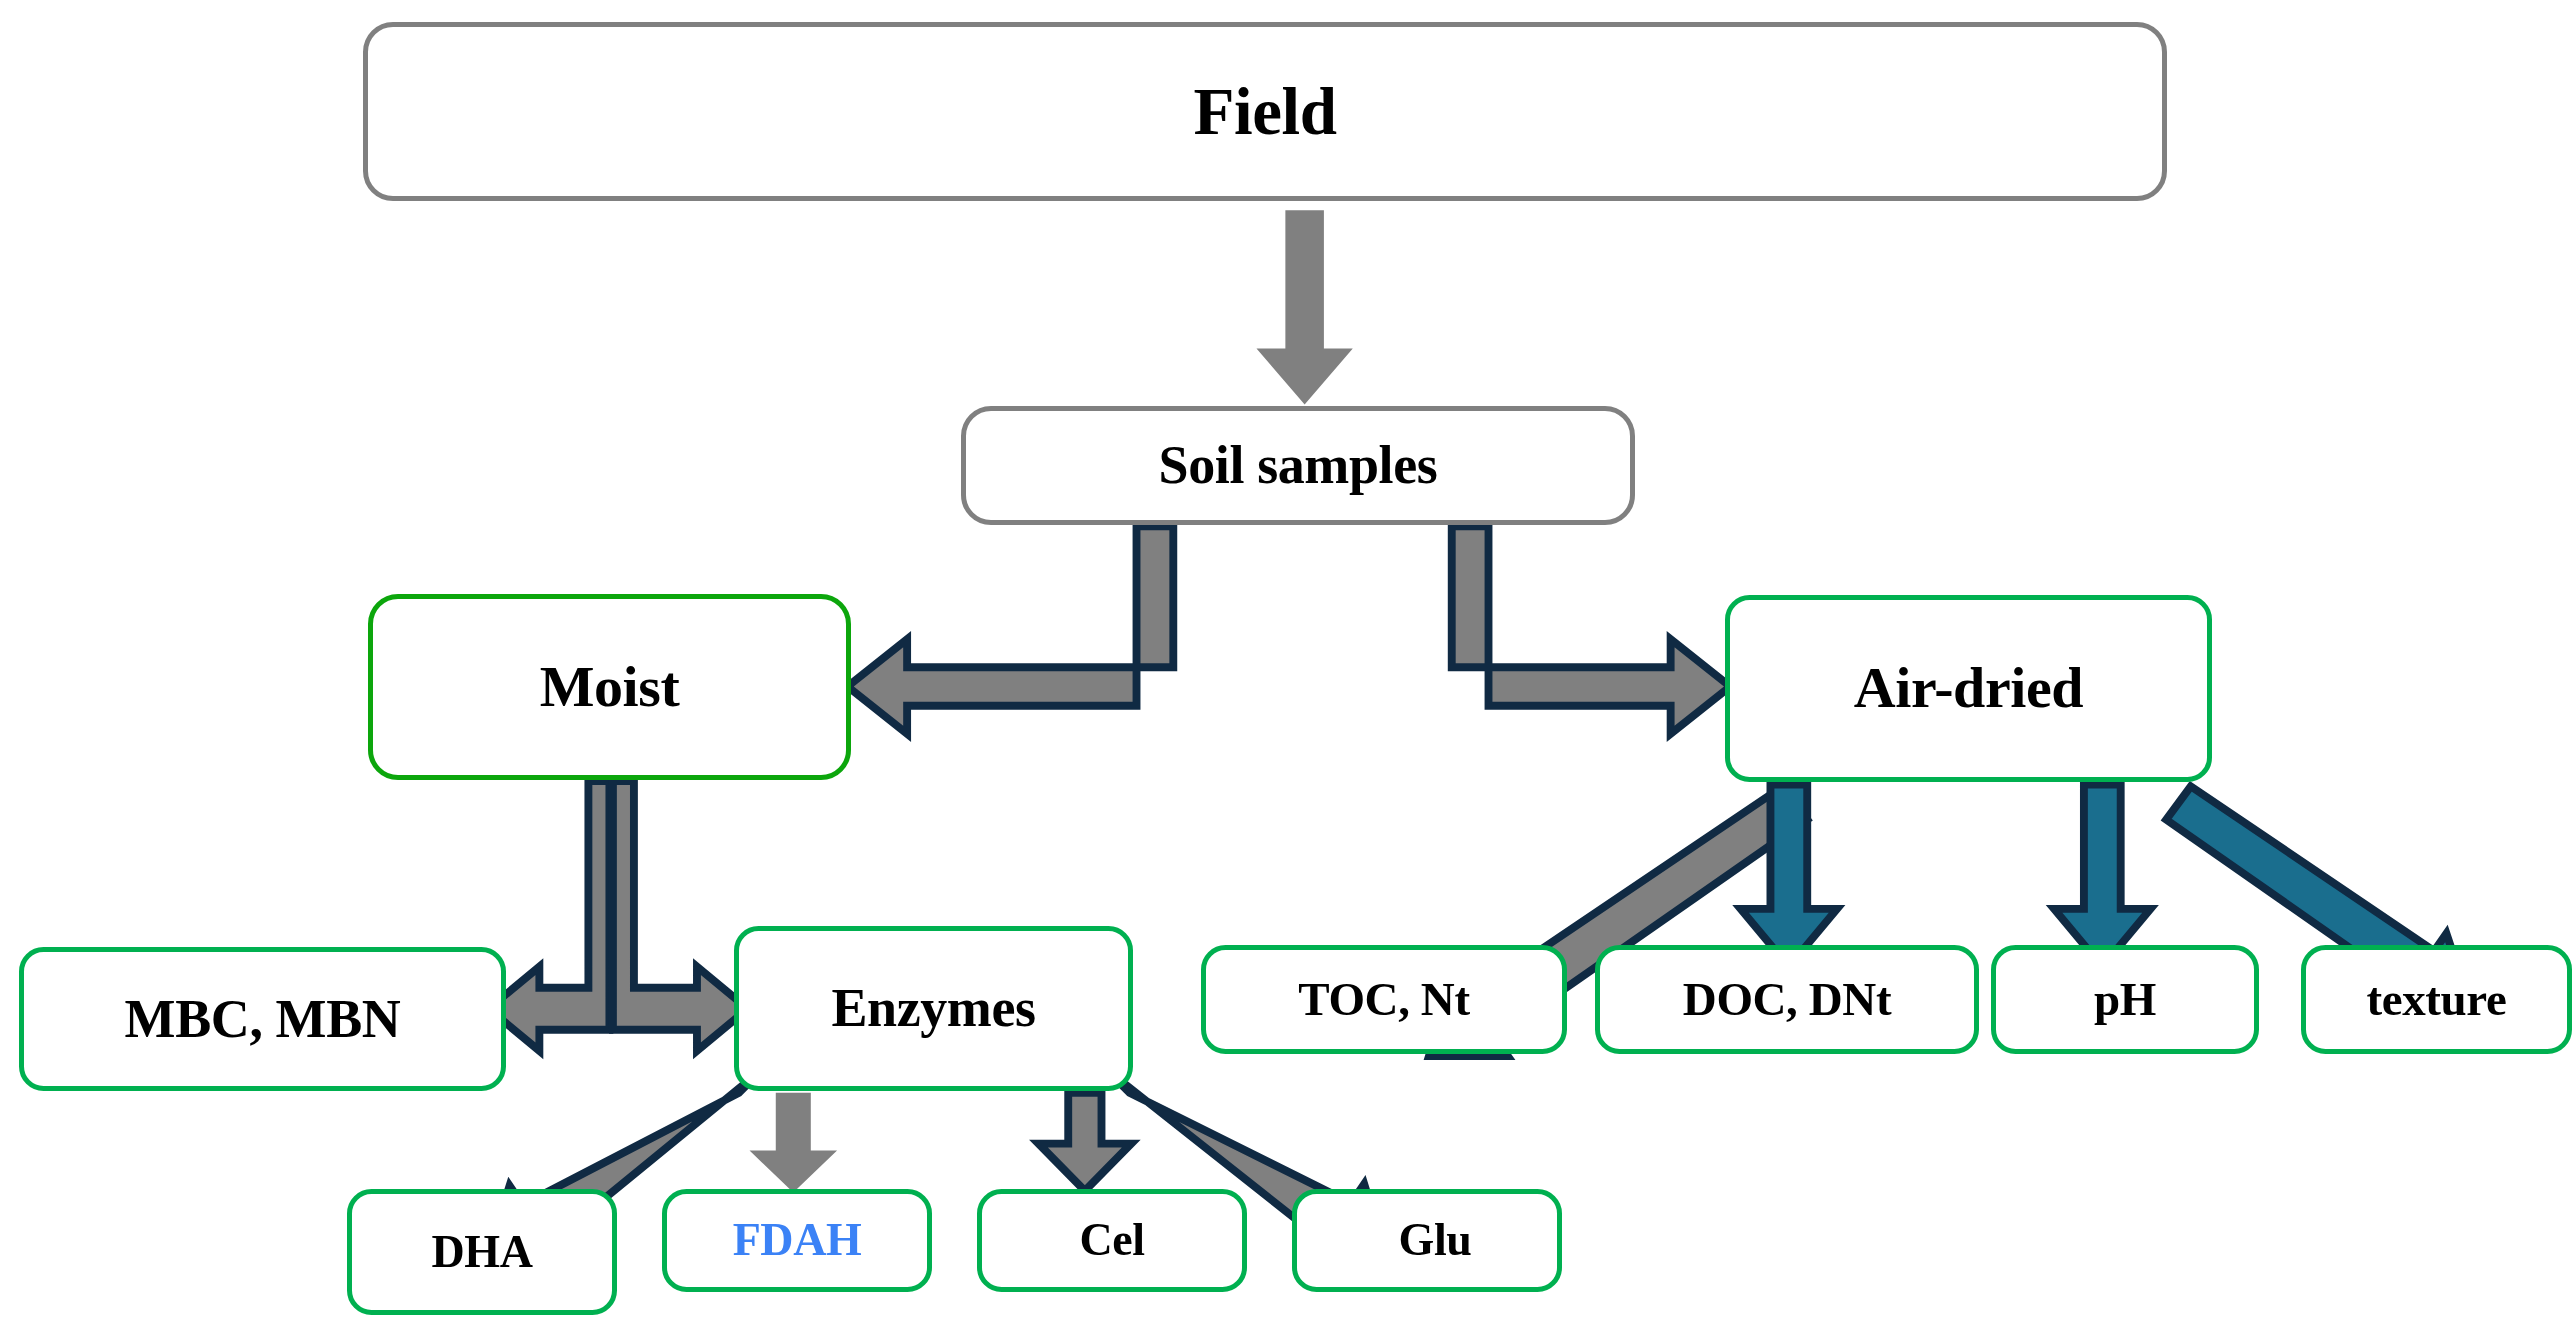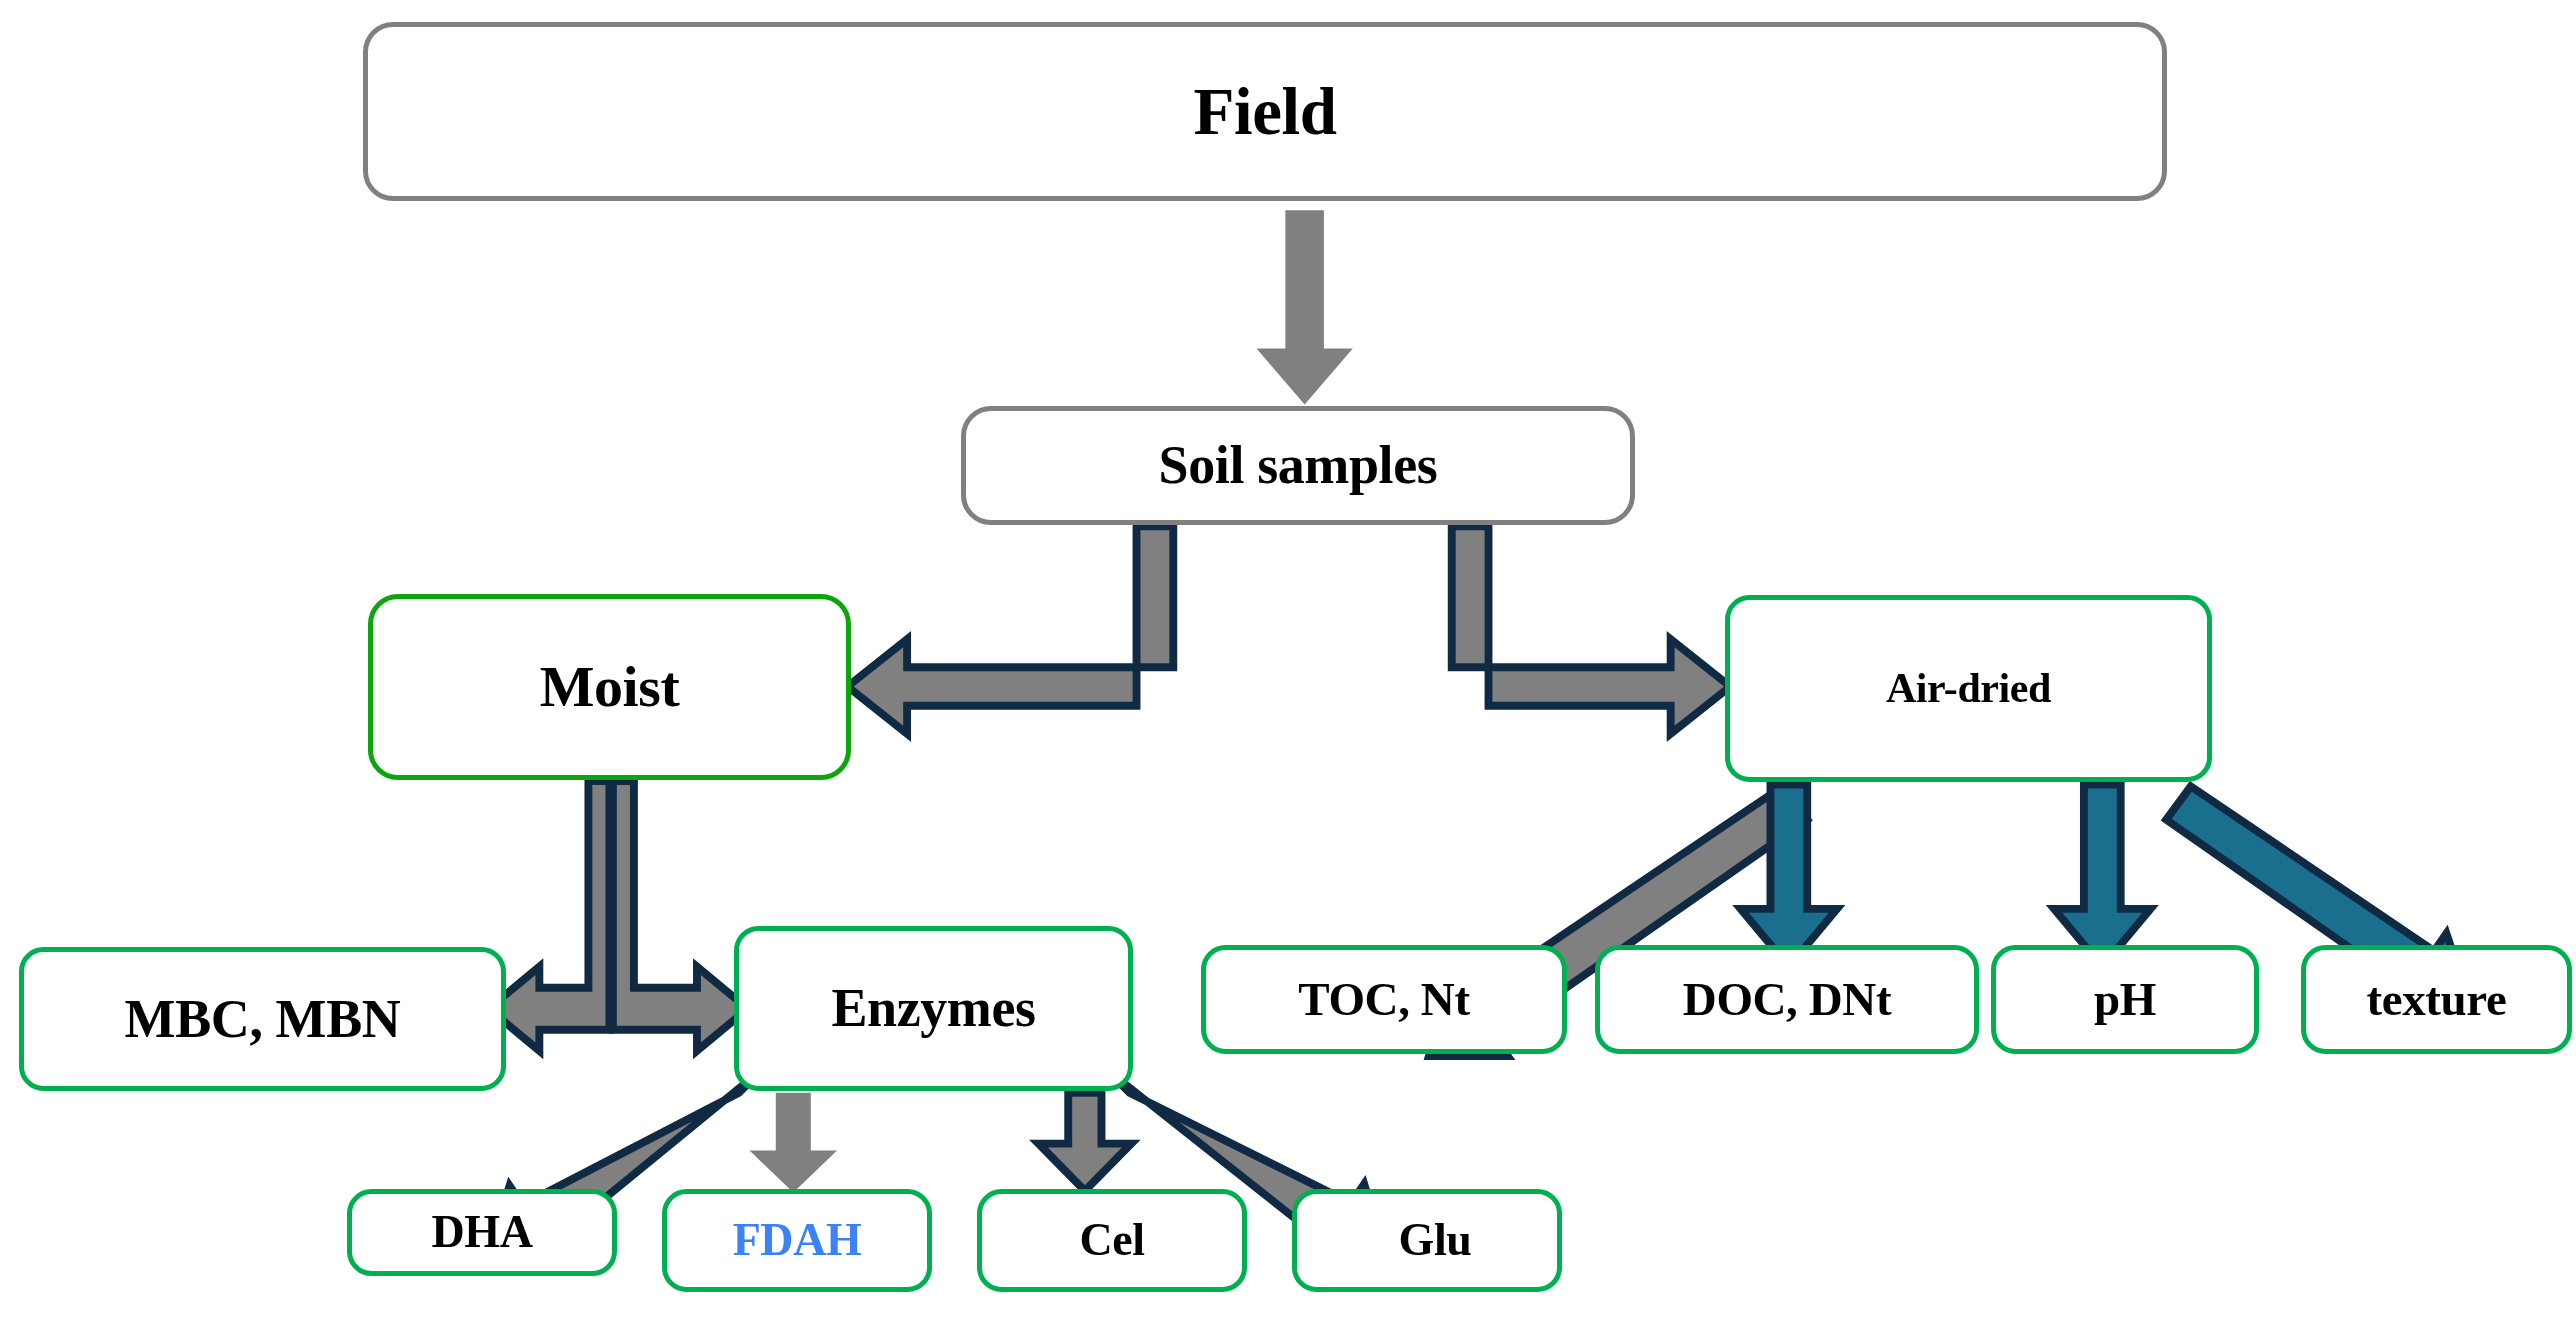--- a/index.html
+++ b/index.html
@@ -81,26 +81,26 @@
     <polygon fill="#808080" stroke="none" points="886,1248 926,1248 926,1314 956,1314 906,1362 856,1314 886,1314"></polygon>
 
     <polygon fill="#808080" stroke="#102A43" stroke-width="9" stroke-linejoin="miter" points="1220,1248 1258,1248 1258,1306 1292,1306 1239,1360 1186,1306 1220,1306"></polygon>
 
     <polygon fill="#808080" stroke="#102A43" stroke-width="9" stroke-linejoin="miter" points="1290,1248 1262,1220 1510,1416 1496,1438 1584,1436 1558,1352 1543,1374"></polygon>
   </svg>
 
   <div class="node gray" style="left: 363px; top: 22px; width: 1804px; height: 179px; font-size: 67px; border-color: rgb(128, 128, 128); color: rgb(0, 0, 0);">Field</div>
   <div class="node gray" style="left: 961px; top: 406px; width: 674px; height: 119px; font-size: 54px; border-color: rgb(128, 128, 128); color: rgb(0, 0, 0);">Soil samples</div>
   <div class="node greenbright" style="left: 368px; top: 594px; width: 483px; height: 186px; font-size: 58px; border-color: rgb(12, 166, 12); color: rgb(0, 0, 0);">Moist</div>
-  <div class="node green" style="left: 1725px; top: 595px; width: 487px; height: 187px; font-size: 42px; border-color: rgb(0, 176, 80); color: rgb(0, 0, 0);">Air-dried</div>
+  <div class="node green" style="left: 1725px; top: 595px; width: 487px; height: 187px; font-size: 58px; border-color: rgb(0, 176, 80); color: rgb(0, 0, 0);">Air-dried</div>
   <div class="node green" style="left: 19px; top: 947px; width: 487px; height: 144px; font-size: 54px; border-color: rgb(0, 176, 80); color: rgb(0, 0, 0);">MBC, MBN</div>
   <div class="node green" style="left: 734px; top: 926px; width: 399px; height: 165px; font-size: 54px; border-color: rgb(0, 176, 80); color: rgb(0, 0, 0);">Enzymes</div>
   <div class="node green" style="left: 1201px; top: 945px; width: 366px; height: 109px; font-size: 47px; border-color: rgb(0, 176, 80); color: rgb(0, 0, 0);">TOC, Nt</div>
   <div class="node green" style="left: 1595px; top: 945px; width: 384px; height: 109px; font-size: 47px; border-color: rgb(0, 176, 80); color: rgb(0, 0, 0);">DOC, DNt</div>
   <div class="node green" style="left: 1991px; top: 945px; width: 268px; height: 109px; font-size: 47px; border-color: rgb(0, 176, 80); color: rgb(0, 0, 0);">pH</div>
   <div class="node green" style="left: 2301px; top: 945px; width: 271px; height: 109px; font-size: 47px; border-color: rgb(0, 176, 80); color: rgb(0, 0, 0);">texture</div>
-  <div class="node green" style="left: 347px; top: 1189px; width: 270px; height: 87px; font-size: 46px; border-color: rgb(0, 176, 80); color: rgb(0, 0, 0);">DHA</div>
+  <div class="node green" style="left: 347px; top: 1189px; width: 270px; height: 126px; font-size: 46px; border-color: rgb(0, 176, 80); color: rgb(0, 0, 0);">DHA</div>
   <div class="node green" style="left: 662px; top: 1189px; width: 270px; height: 103px; font-size: 46px; border-color: rgb(0, 176, 80); color: #3b82f6;">FDAH</div>
   <div class="node green" style="left: 977px; top: 1189px; width: 270px; height: 103px; font-size: 46px; border-color: rgb(0, 176, 80); color: rgb(0, 0, 0);">Cel</div>
   <div class="node green" style="left: 1292px; top: 1189px; width: 270px; height: 103px; font-size: 46px; border-color: rgb(0, 176, 80); color: rgb(0, 0, 0); padding-left: 16px;">Glu</div>
 
 </div>
 
 
 </body></html>

